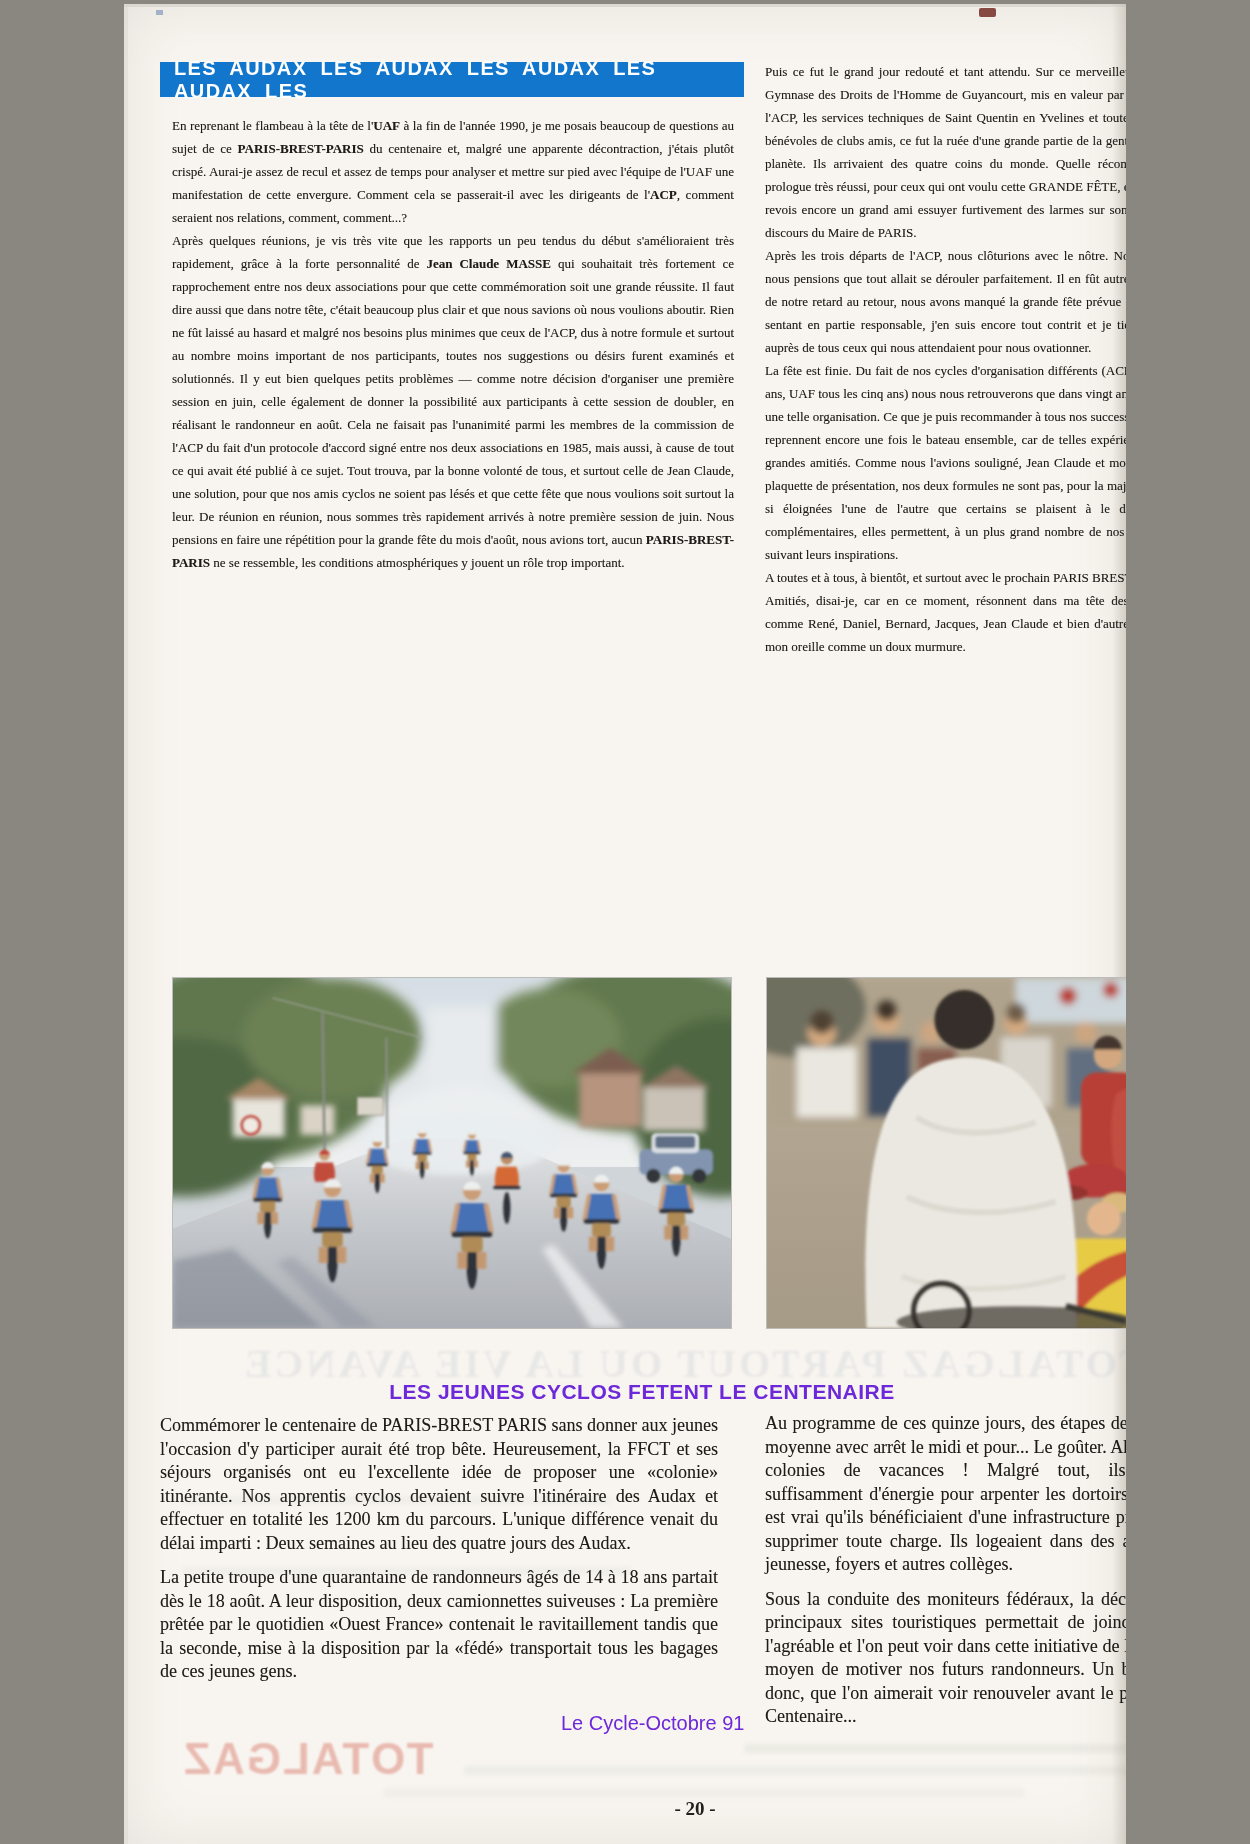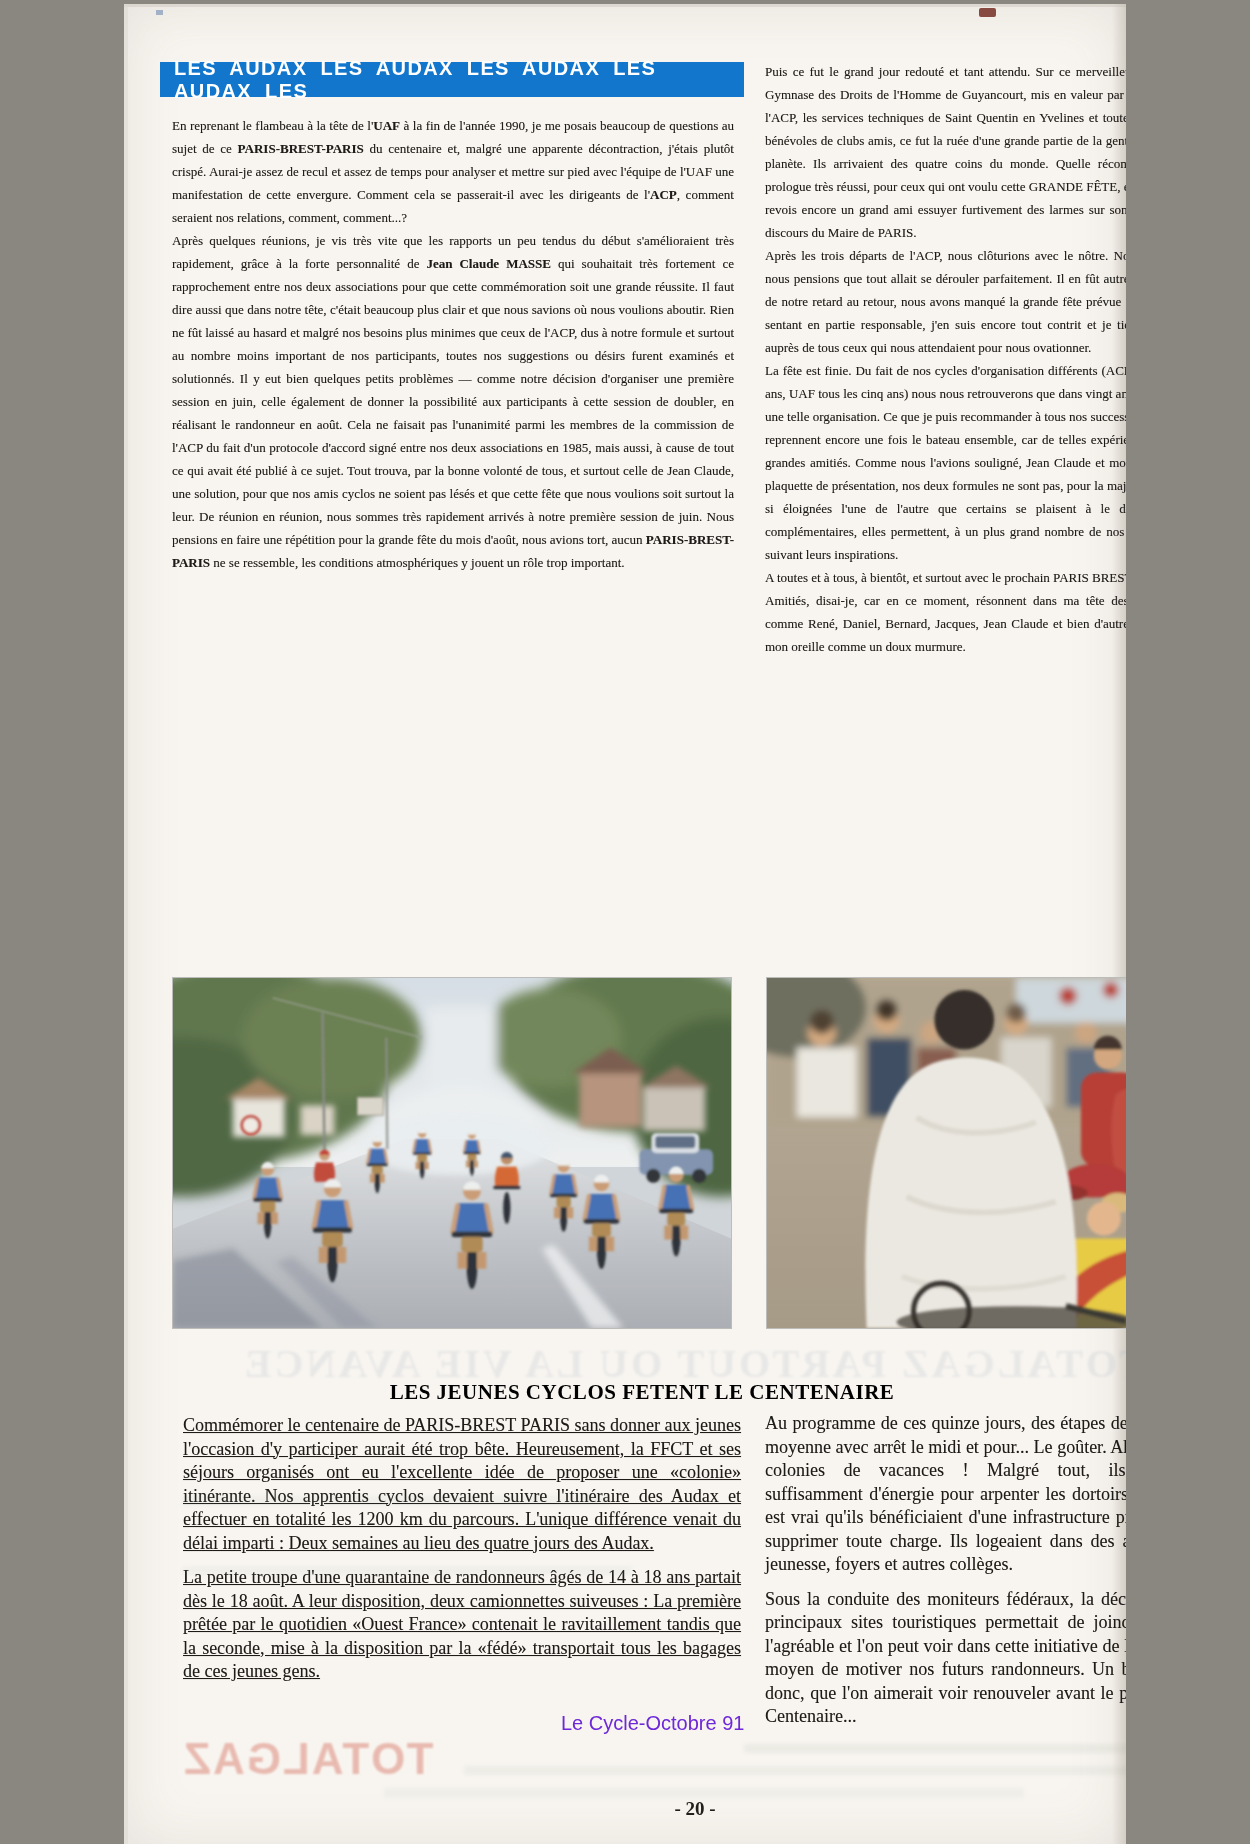--- a/index.html
+++ b/index.html
@@ -18,32 +18,32 @@
     display:flex;align-items:center;padding-left:14px;box-sizing:border-box;
     font-family:"Liberation Sans",sans-serif;font-weight:bold;font-size:20px;
     letter-spacing:1.4px;word-spacing:6px;color:#ffffff;
   }
   .col{position:absolute;text-align:justify;}
   .col p{margin:0 0 0 0;font-size:13px;line-height:23px;
     text-shadow:.2px .2px .3px rgba(40,35,30,.35);
     hyphens:auto;-webkit-hyphens:auto;}
   .col-tl{left:48px;top:110px;width:562px;}
   .col-tr{left:641px;top:56px;width:446px;}
-  .col-bl{left:59px;top:1410px;width:558px;text-decoration:underline;}
+  .col-bl{left:36px;top:1410px;width:558px;}
   .col-br{left:641px;top:1408px;width:446px;}
   .col-bl p,.col-br p{font-size:18px;line-height:23.5px;margin-bottom:11px;}
   .signature{margin-top:10px;text-align:right;font-size:18.5px;line-height:27px;}
   .photo{position:absolute;border:1px solid rgba(60,50,40,.12);box-sizing:border-box;background:#cfd0cf;}
   .photo svg{display:block;}
   .photo-left{left:48px;top:973px;width:560px;height:352px;}
   .photo-right{left:642px;top:973px;width:566px;height:352px;}
   .section-heading{
     position:absolute;left:48px;top:1376px;width:940px;text-align:center;
-    font-family:Liberation Serif, serif;font-weight:bold;font-size:21px;
-    letter-spacing:.5px;color:#000000;
+    font-family:Liberation Sans, sans-serif;font-weight:bold;font-size:21px;
+    letter-spacing:.5px;color:#6d28d9;
   }
   .credit{
     position:absolute;left:437px;top:1708px;
     font-family:"Liberation Sans",sans-serif;font-size:20px;color:#6d28d9;
   }
   .page-number{
     position:absolute;left:0;top:1794px;width:1054px;text-align:center;
     font-weight:bold;font-size:19px;color:#23201c;padding-left:44px;
   }
   

